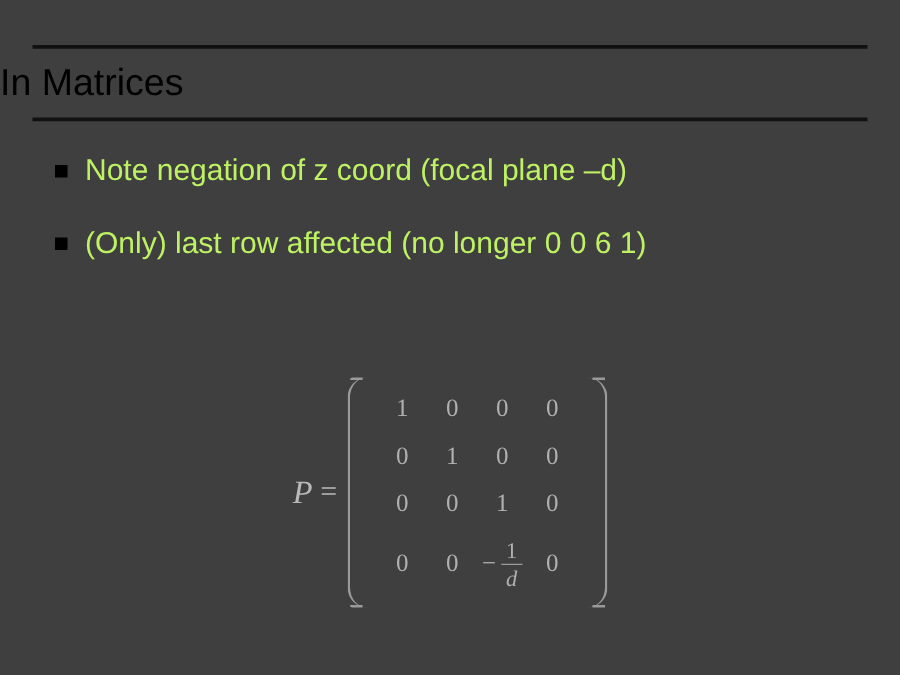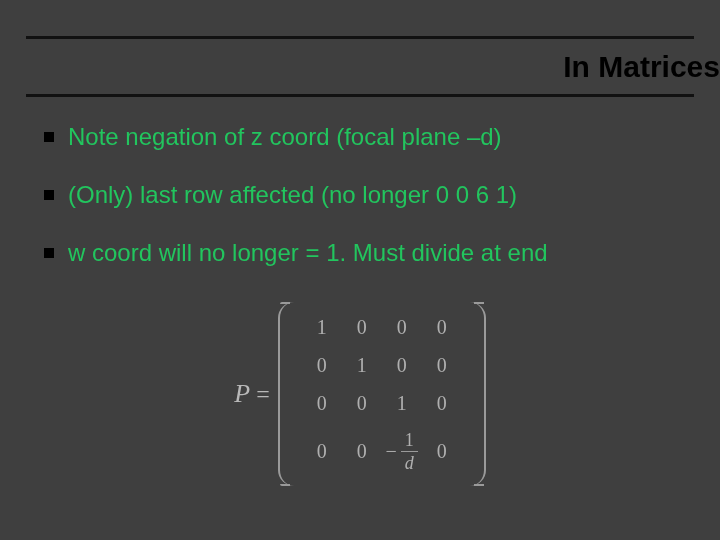--- a/index.html
+++ b/index.html
@@ -30,23 +30,23 @@
     left: 26px;
     right: 26px;
     top: 94px;
     border-top: 3px solid #111;
   }
   .title {
     position: absolute;
     top: 50px;
     left: 0;
     right: 0;
-    text-align: right;
+    text-align: left;
     color: #000;
-    font-weight: bold;
+    font-weight: normal;
     font-size: 30px;
   }
   .bullets {
     position: absolute;
     top: 122px;
     left: 44px;
     right: 40px;
   }
   .bullet {
     display: flex;
@@ -55,21 +55,21 @@
   }
   .bullet .marker {
     width: 10px;
     height: 10px;
     background: #000;
     margin-top: 10px;
     margin-right: 14px;
     flex: 0 0 auto;
   }
   .bullet .text {
-    color: #22c55e;
+    color: #bef264;
     font-size: 24px;
     line-height: 1.25;
     text-align: center;
   }
   .matrix-area {
     position: absolute;
     top: 302px;
     left: 0;
     right: 0;
     display: flex;
@@ -186,24 +186,20 @@
 
   <div class="bullets">
     <div class="bullet">
       <div class="marker"></div>
       <div class="text">Note negation of z coord (focal plane –d)</div>
     </div>
     <div class="bullet">
       <div class="marker"></div>
       <div class="text">(Only) last row affected (no longer 0 0 6 1)</div>
     </div>
-    <div class="bullet">
-      <div class="marker"></div>
-      <div class="text">w coord will no longer = 1.  Must divide at end</div>
-    </div>
   </div>
 
   <div class="matrix-area">
     <div class="eq">
       <span class="P">P</span>
       <span class="equals">=</span>
       <div class="matrix-wrap">
         <div class="paren left"></div>
         <div class="matrix">
           <div class="cell">1</div>

